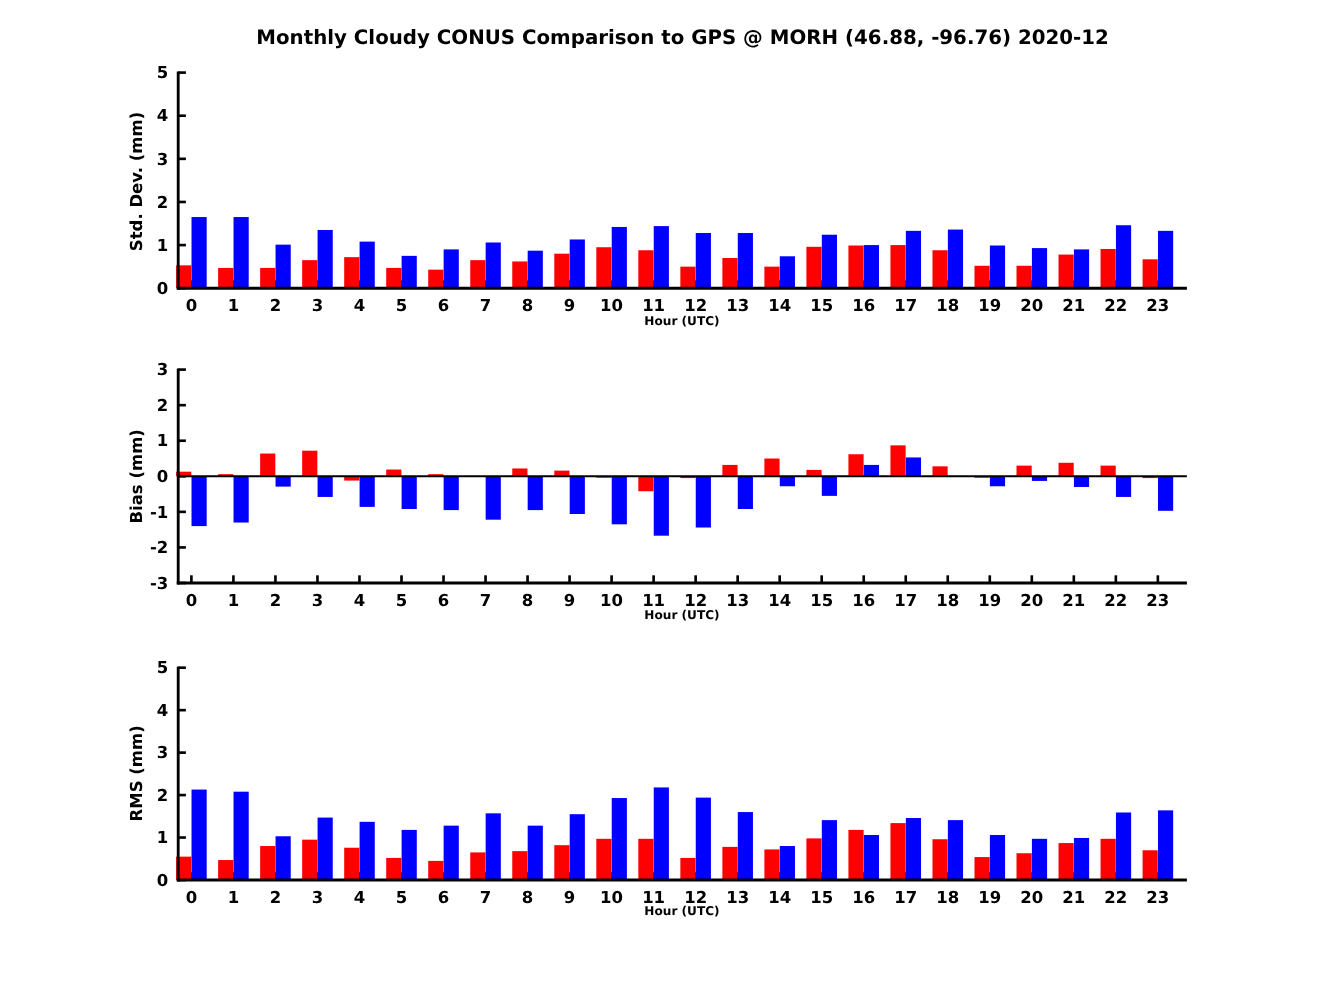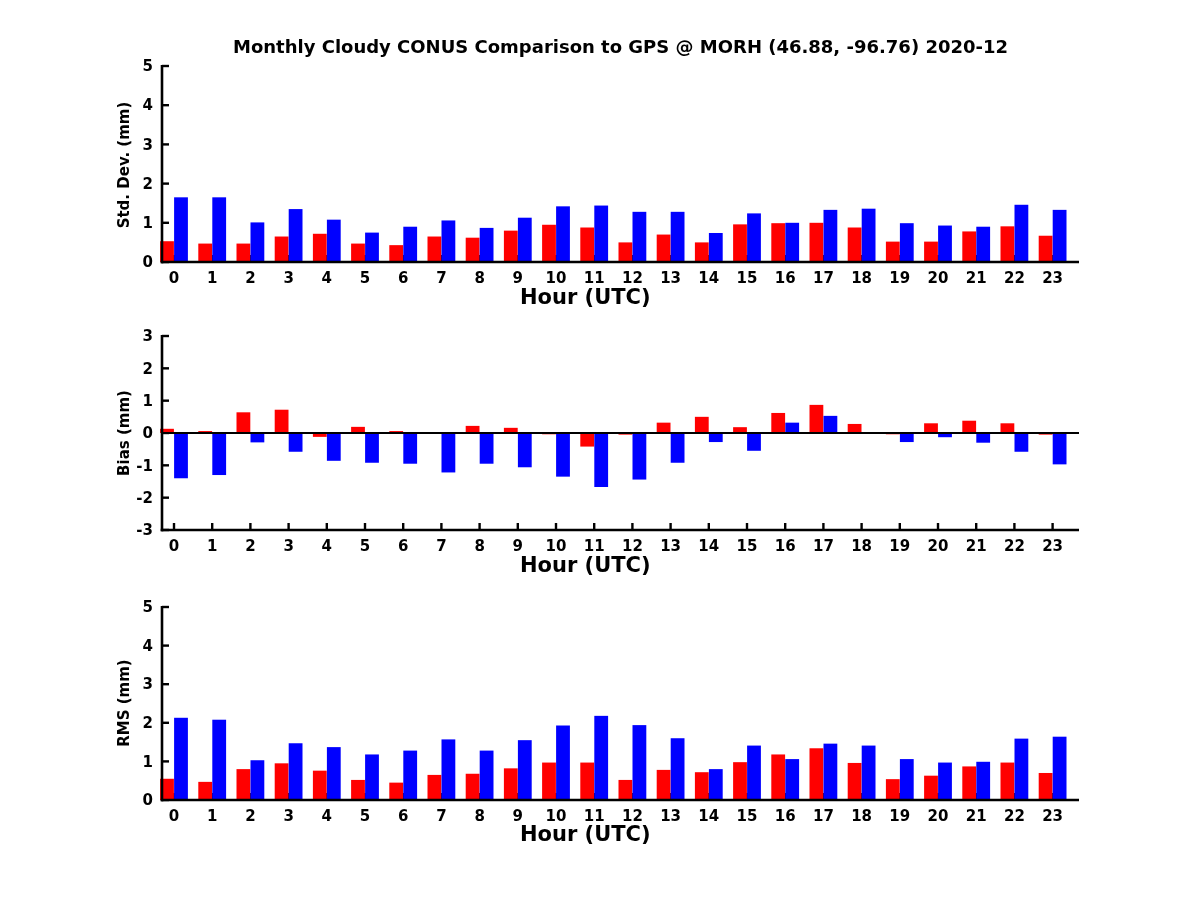--- a/index.html
+++ b/index.html
@@ -1,34 +1,34 @@
 <!DOCTYPE html>
 <html><head>
 <meta charset="utf-8">
 <style>
   html,body{margin:0;padding:0;background:#fff;}
   .page{
     position:relative;width:1200px;height:900px;background:#ffffff;overflow:hidden;
     font-family:"DejaVu Sans","Liberation Sans",sans-serif;color:#000;
   }
   .fig-title{
-    position:absolute;left:163px;top:36px;width:915px;text-align:center;
+    position:absolute;left:163px;top:24px;width:915px;text-align:center;
     font-size:18px;font-weight:bold;white-space:nowrap;
   }
   .legend{position:absolute;left:1010px;top:62px;}
   .legend-row{display:flex;align-items:center;margin-bottom:8px;height:23px;}
   .legend-swatch{width:65px;height:22px;display:inline-block;}
   .legend-label{margin-left:9px;font-size:13.5px;font-weight:bold;white-space:nowrap;}
   .ylab{
     position:absolute;left:15px;width:220px;height:20px;text-align:center;
     font-size:15px;font-weight:bold;transform:rotate(-90deg);white-space:nowrap;
   }
   .xlab{
-    position:absolute;left:520px;width:200px;text-align:left;
-    font-size:21px;font-weight:bold;white-space:nowrap;
+    position:absolute;left:520px;width:200px;text-align:center;
+    font-size:11px;font-weight:bold;white-space:nowrap;
   }
   #chart-svg{position:absolute;left:0;top:0;}
   .ticktext{font-family:"DejaVu Sans","Liberation Sans",sans-serif;font-size:15px;font-weight:bold;fill:#000;}
 </style>
 </head>
 <body>
 
 <div class="page">
 
   <div class="fig-title">Monthly Cloudy CONUS Comparison to GPS @ MORH (46.88, -96.76) 2020-12</div>

